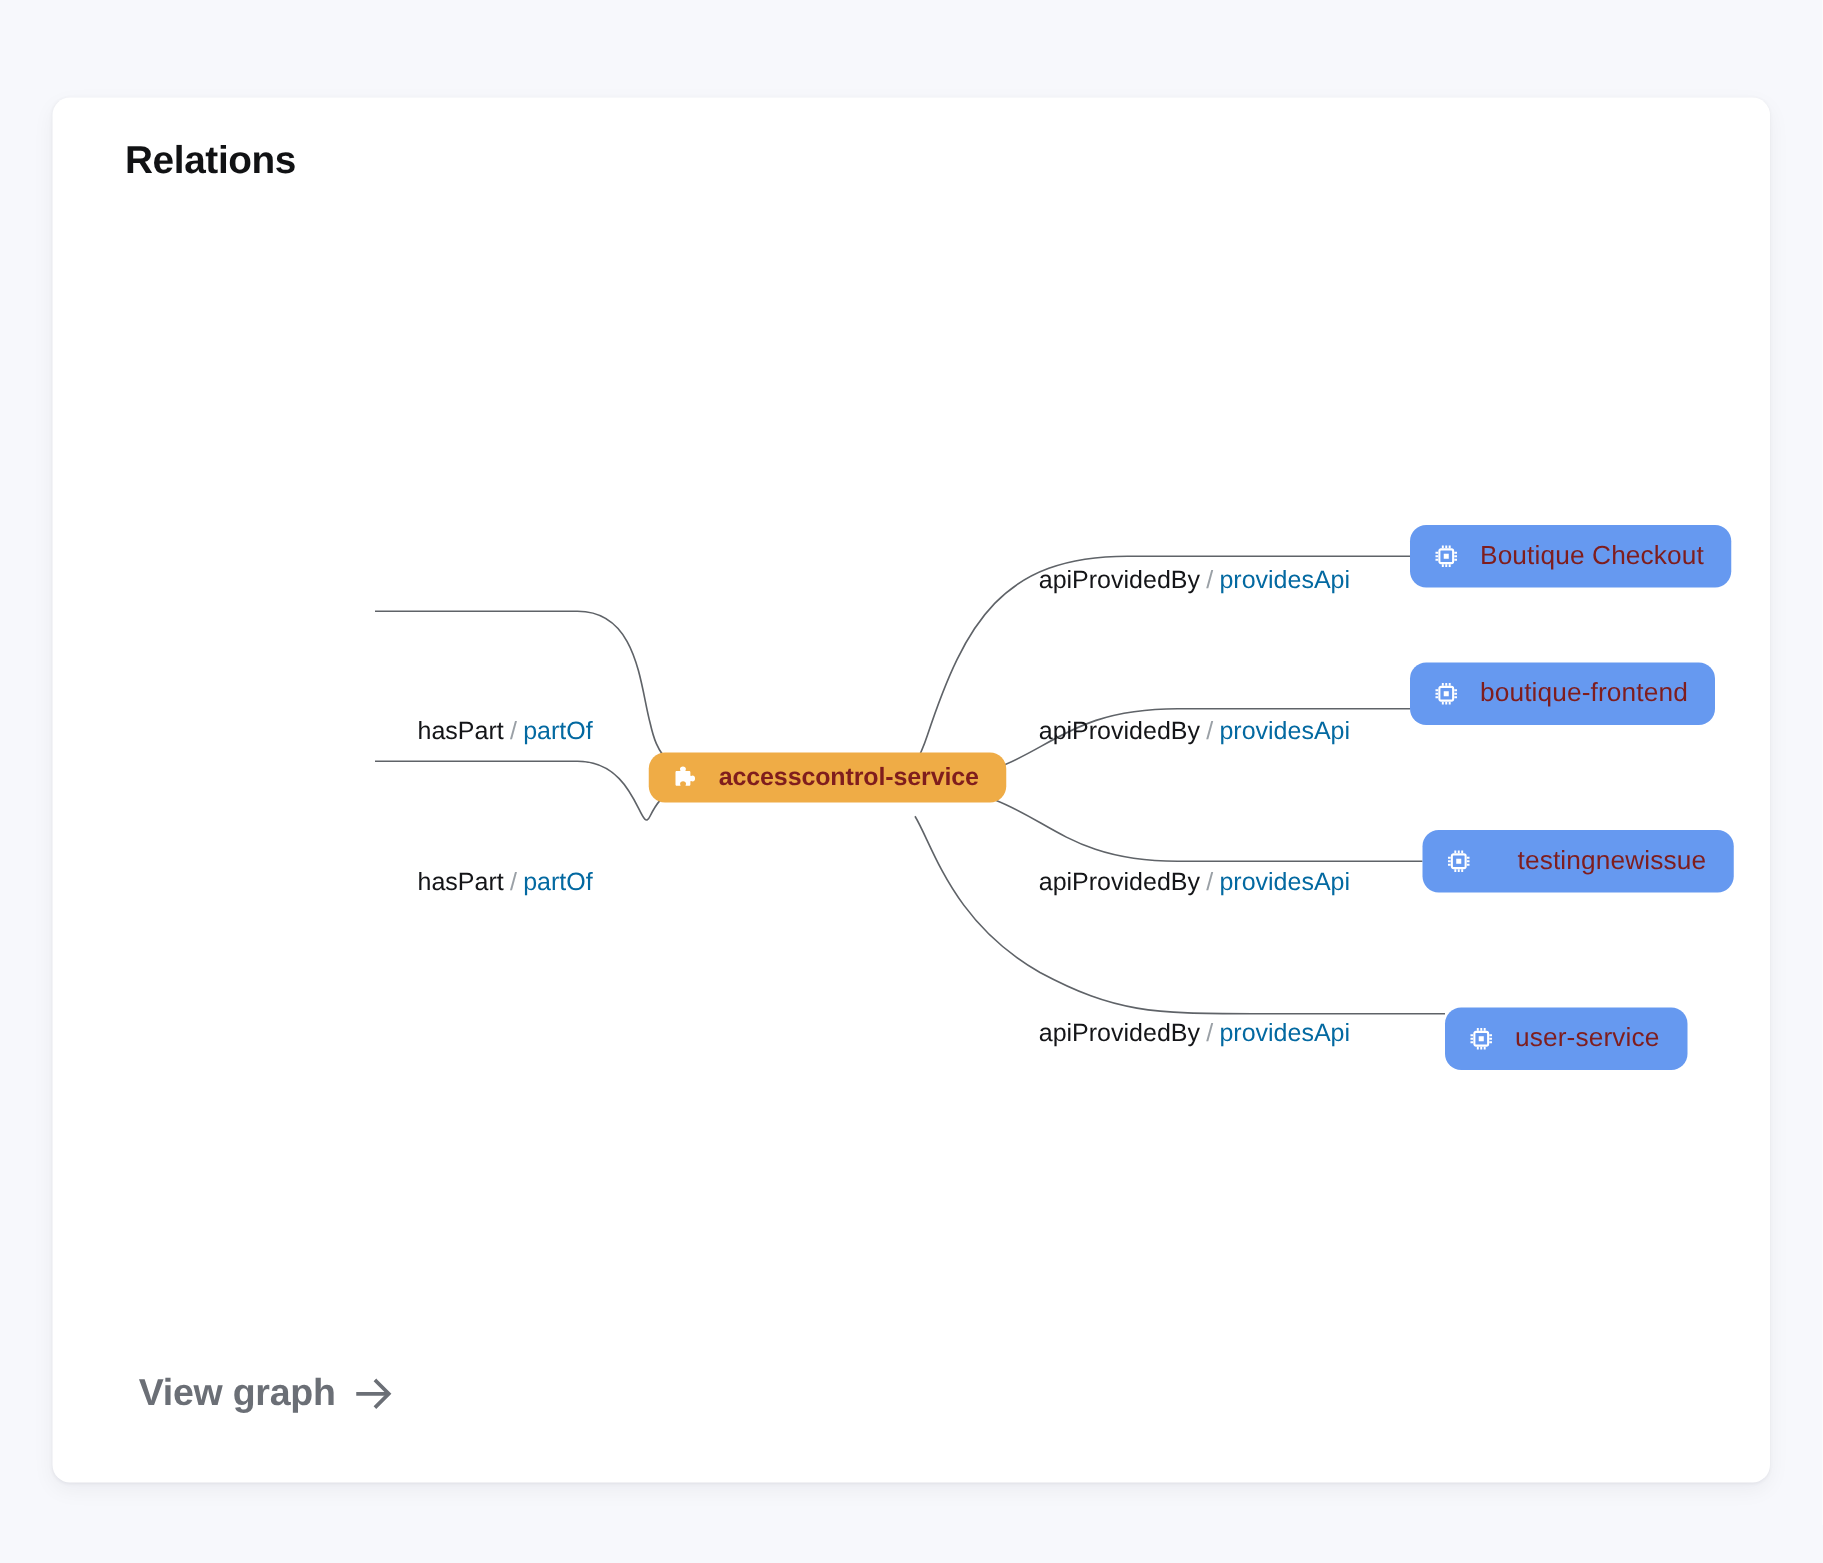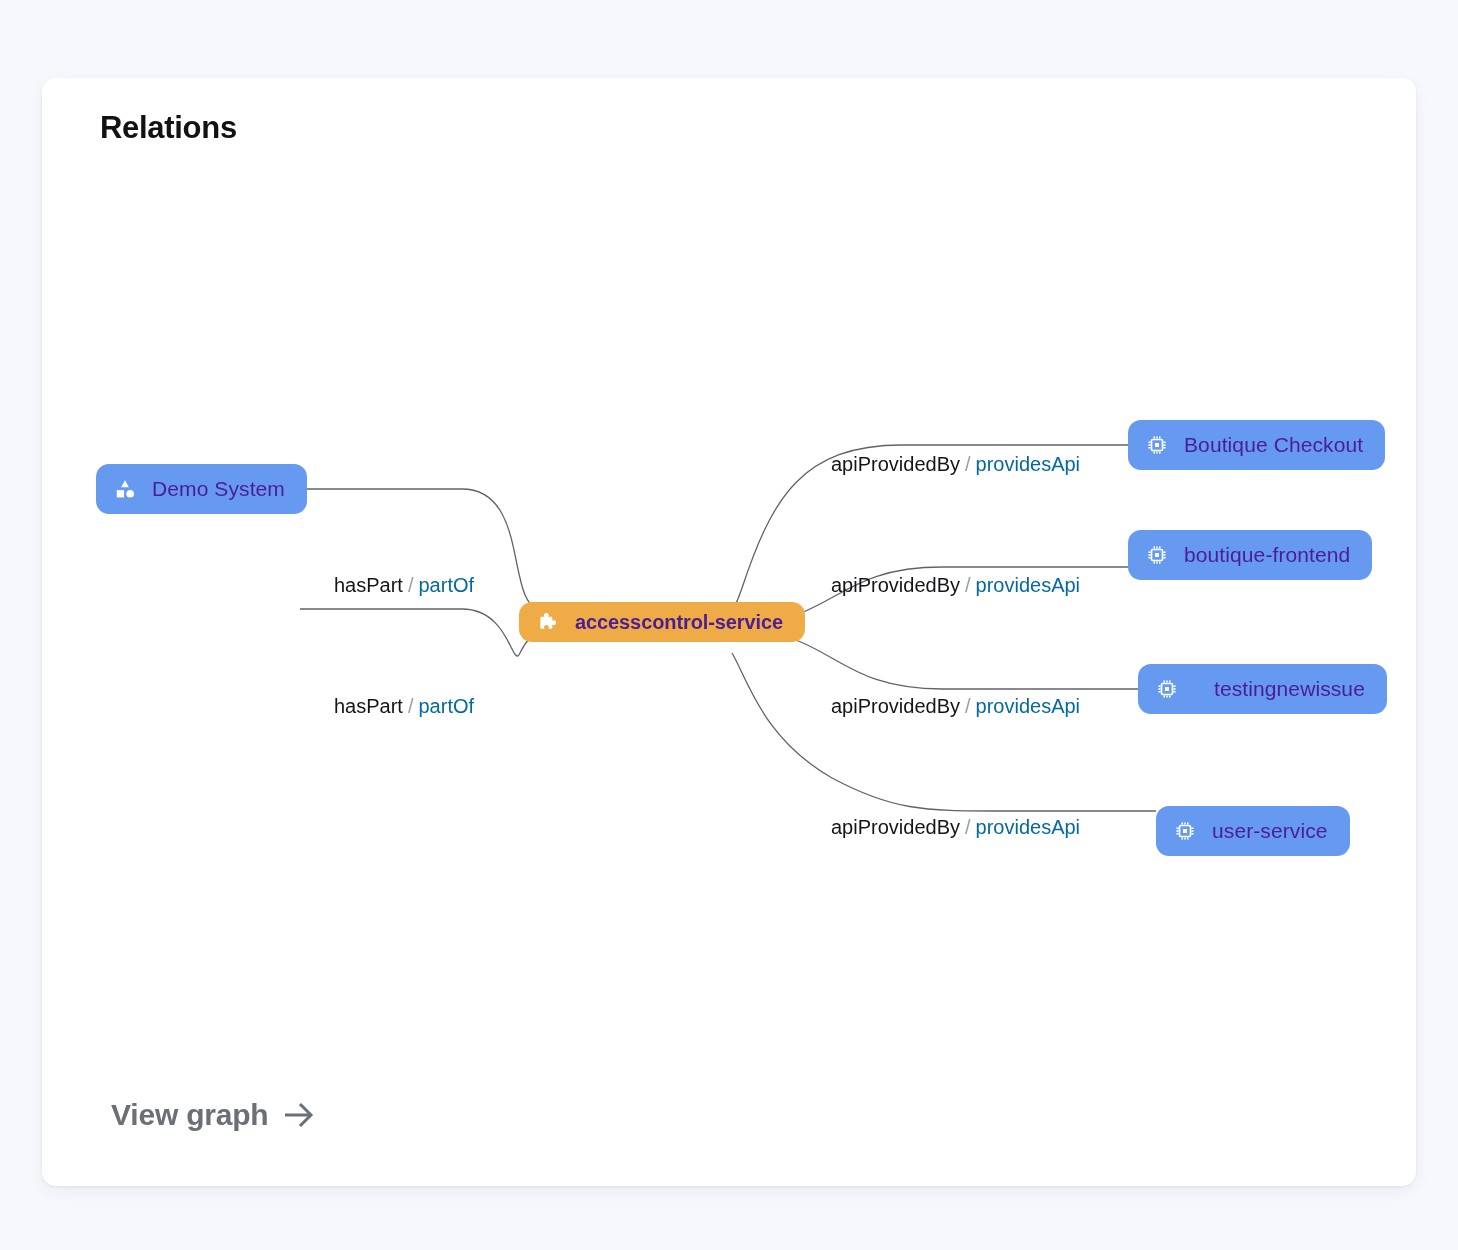--- a/index.html
+++ b/index.html
@@ -82,21 +82,21 @@
     justify-content: center;
     width: 22px;
     height: 22px;
     flex: 0 0 auto;
   }
   .node .node-icon svg {
     display: block;
   }
   .node .node-label {
     margin-left: 16px;
-    color: #4c1d95;
+    color: #7f1d1d;
     font-size: 21px;
     letter-spacing: 0.1px;
   }
   .node.orange .node-label {
     font-weight: bold;
     font-size: 20px;
     letter-spacing: -0.1px;
   }
 
   
@@ -155,30 +155,20 @@
 
       <path class="edge-path" d="M 664 549 C 680 549 690 540 700 510 C 730 420 760 367 860 367 L 1086 367"></path>
 
       <path class="edge-path" d="M 754 537 C 800 520 820 489 900 489 L 1086 489"></path>
 
       <path class="edge-path" d="M 754 562 C 800 580 820 611 900 611 L 1096 611"></path>
 
       <path class="edge-path" d="M 690 575 C 705 600 720 660 790 700 C 850 732 880 733 960 733 L 1114 733"></path>
     </svg>
 
-    <div class="node blue" style="left:54px; top:386px;">
-      <span class="node-icon">
-        <svg width="22" height="22" viewBox="0 0 24 24">
-          <polygon points="12,2.5 16.2,10 7.8,10" fill="#ffffff"></polygon>
-          <rect x="3" y="13.2" width="8" height="8" fill="#ffffff"></rect>
-          <circle cx="17.6" cy="17.2" r="4.2" fill="#ffffff"></circle>
-        </svg>
-      </span>
-      <span class="node-label">Demo System</span>
-    </div>
 
 
     <div class="node orange" style="left:477px; top:524px; height:40px;">
       <span class="node-icon">
         <svg width="22" height="22" viewBox="0 0 24 24">
           <path fill="#ffffff" d="M10.2 2.3c1.5 0 2.6 1 2.6 2.2 0 .5-.2.9-.4 1.3-.1.3.1.6.5.6h2.7c.6 0 1.1.5 1.1 1.1v2.6c0 .4.3.6.6.5.4-.2.8-.4 1.3-.4 1.2 0 2.2 1.1 2.2 2.6s-1 2.6-2.2 2.6c-.5 0-.9-.2-1.3-.4-.3-.1-.6.1-.6.5v2.7c0 .6-.5 1.1-1.1 1.1h-2.6c-.4 0-.6-.3-.5-.6.2-.4.4-.8.4-1.3 0-1.2-1.1-2.2-2.6-2.2s-2.6 1-2.6 2.2c0 .5.2.9.4 1.3.1.3-.1.6-.5.6H4.8c-.6 0-1.1-.5-1.1-1.1V7.5c0-.6.5-1.1 1.1-1.1h2.7c.4 0 .6-.3.5-.6-.2-.4-.4-.8-.4-1.3 0-1.2 1.1-2.2 2.6-2.2z"></path>
         </svg>
       </span>
       <span class="node-label">accesscontrol-service</span>
     </div>

